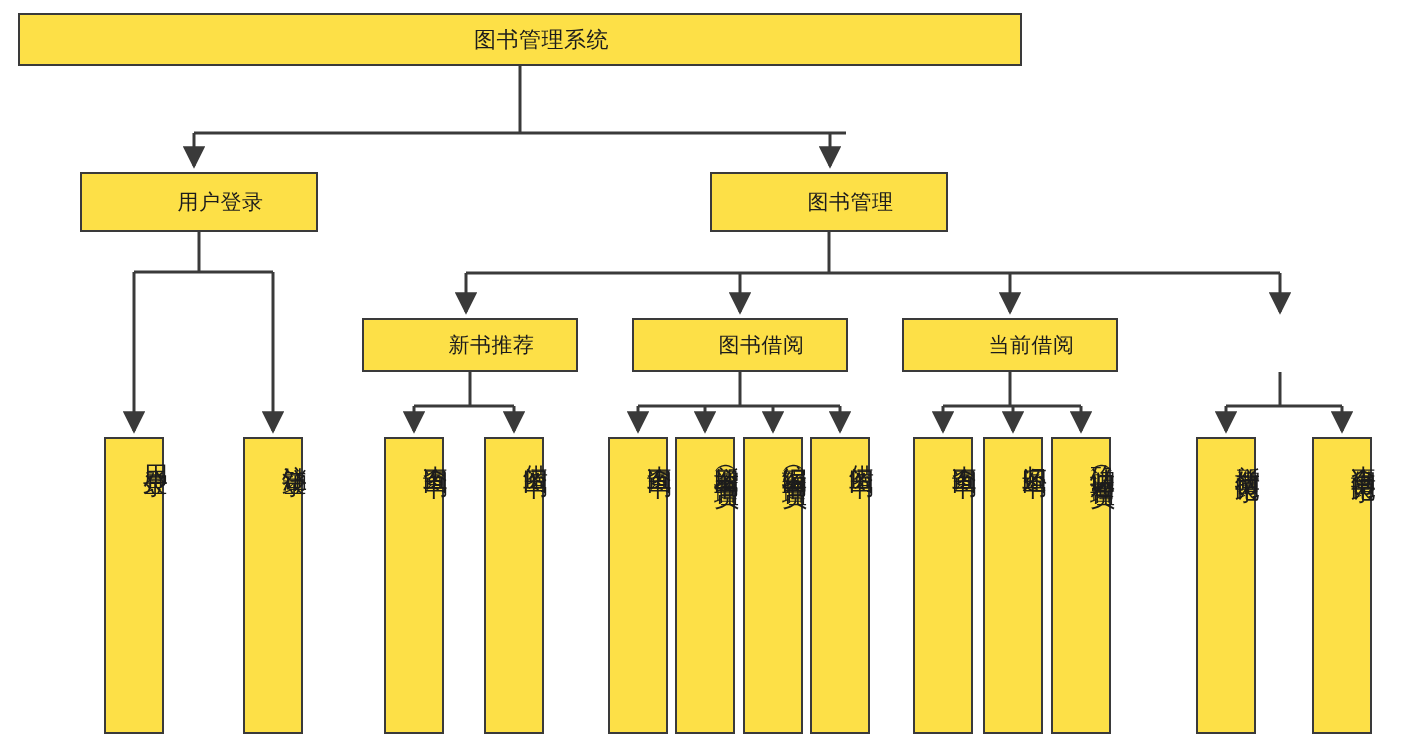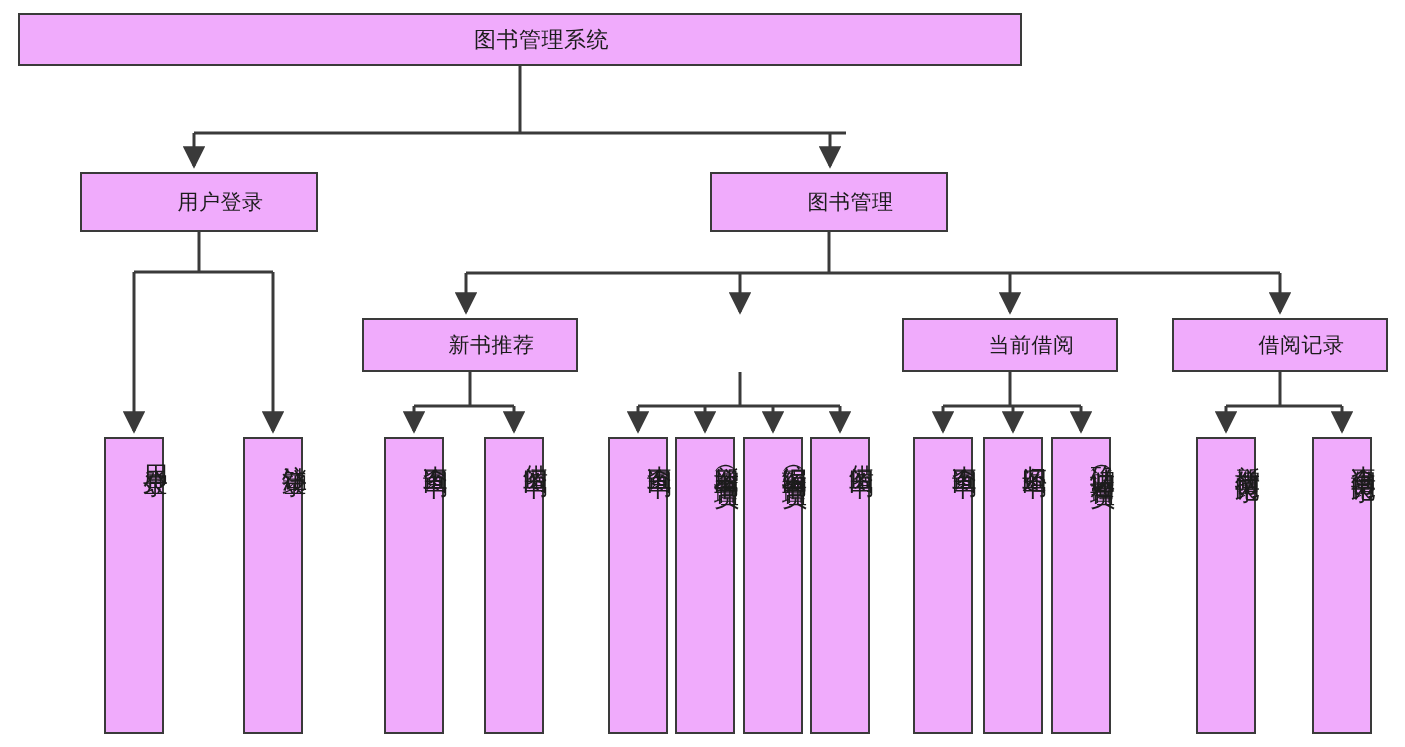--- a/index.html
+++ b/index.html
@@ -27,21 +27,21 @@
     position: absolute;
     left: 0;
     top: 0;
     width: 1405px;
     height: 747px;
     pointer-events: none;
   }
   .node {
     position: absolute;
     box-sizing: border-box;
-    background: #f0abfc;
+    background: #fde047;
     border: 2px solid #3a3a3a;
     display: flex;
     align-items: center;
     justify-content: center;
     z-index: 2;
     padding-left: 43px;
   }
   .node .node-label {
     display: block;
     text-align: center;
@@ -148,28 +148,28 @@
   </div>
 
   <div class="node horizontal" style="left:362px; top:318px; width:216px; height:54px;">
     <span class="node-label">新书推荐</span>
   </div>
 
   <div class="node horizontal" style="left:710px; top:172px; width:238px; height:60px;">
     <span class="node-label">图书管理</span>
   </div>
 
+  <div class="node horizontal" style="left:632px; top:318px; width:216px; height:54px;">
+    <span class="node-label">图书借阅</span>
+  </div>
 
   <div class="node horizontal" style="left:902px; top:318px; width:216px; height:54px;justify-content:center;">
     <span class="node-label">当前借阅</span>
   </div>
 
-  <div class="node horizontal" style="left:1172px; top:318px; width:216px; height:54px;">
-    <span class="node-label">借阅记录</span>
-  </div>
 
   <div class="node leaf" style="left:104px; top:437px; width:60px; height:297px;">
     <span class="node-label">用户登录</span>
   </div>
 
   <div class="node leaf" style="left:243px; top:437px; width:60px; height:297px;">
     <span class="node-label">注销登录</span>
   </div>
 
   <div class="node leaf" style="left:384px; top:437px; width:60px; height:297px;">

